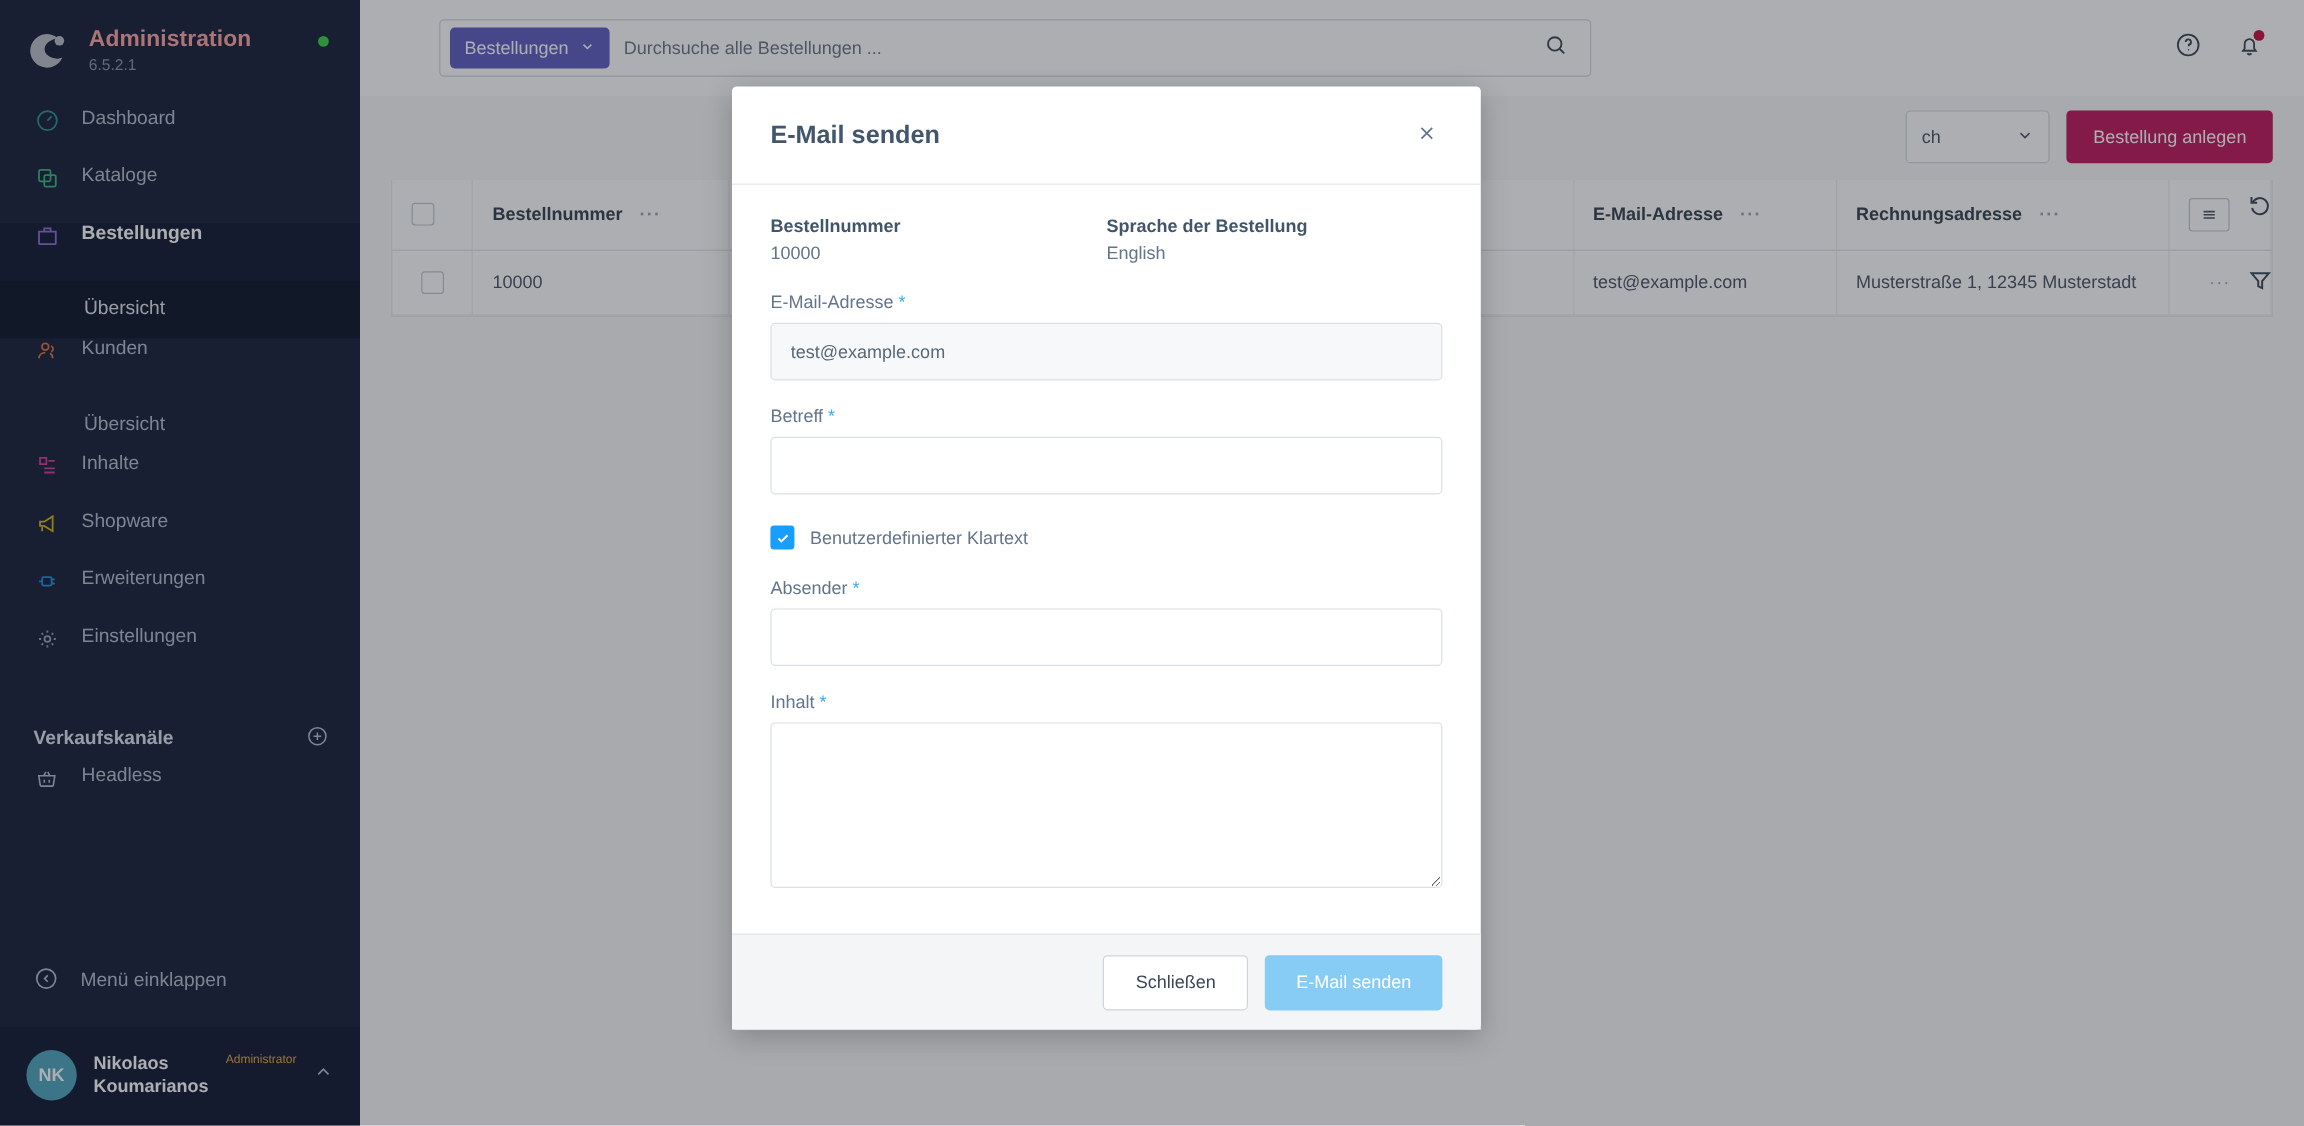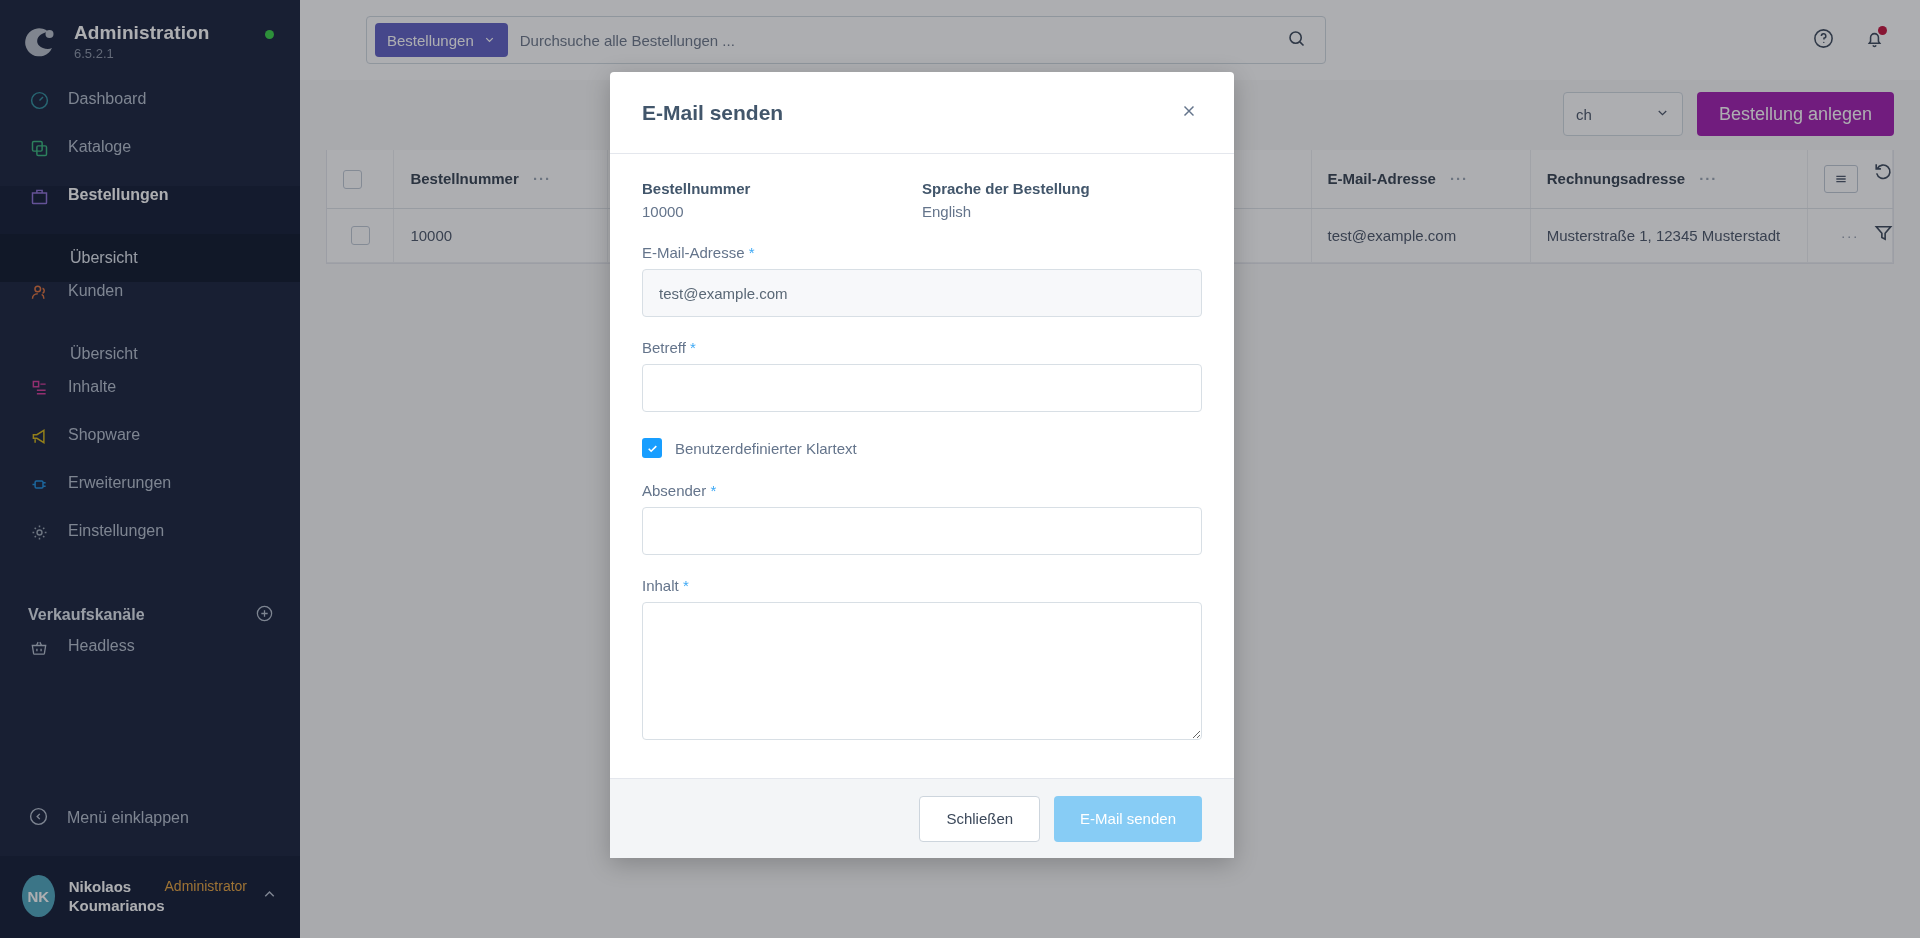--- a/index.html
+++ b/index.html
@@ -22,21 +22,21 @@
     display: flex; flex-direction: column;
     z-index: 5;
   }
   .sb-head {
     display: flex; align-items: center;
     padding: 22px 22px 6px 22px;
     gap: 14px; position: relative;
   }
   .sw-logo { width: 38px; height: 38px; flex: 0 0 38px; }
   .sb-titles { display: flex; flex-direction: column; line-height: 1.15; }
-  .sb-title { font-size: 19px; font-weight: bold; color: #ffffff; letter-spacing: .1px; }
+  .sb-title { font-size: 19px; font-weight: bold; color: #fca5a5; letter-spacing: .1px; }
   .sb-version { font-size: 13px; color: #8b94a6; margin-top: 3px; }
   .status-dot {
     position: absolute; right: 26px; top: 30px;
     width: 9px; height: 9px; border-radius: 50%;
     background: #37d046;
   }
   .sb-nav { margin-top: 22px; }
   .nav-item {
     display: flex; align-items: flex-start;
     height: 48px; padding-left: 28px; gap: 18px;
@@ -67,21 +67,21 @@
     background: #101a33; padding: 16px 22px 18px 22px;
     height: 82px;
   }
   .avatar {
     width: 42px; height: 42px; border-radius: 50%;
     background: #4ea6bd; color: #fff; font-size: 15px; font-weight: bold;
     display: flex; align-items: center; justify-content: center;
   }
   .user-meta { display: flex; line-height: 1.3; flex: 1; }
   .user-name { font-size: 15px; font-weight: bold; color: #ffffff; }
-  .user-role { font-size: 14px; color: #e8a33d; }
+  .user-role { font-size: 10px; color: #e8a33d; }
   .chev-up { color: #b6bfce; }
 
   
   .main {
     position: absolute; left: 300px; top: 0;
     width: 1620px; height: 938px;
     background: #f9f9f9;
   }
   .topbar {
     height: 80px; display: flex; align-items: center;
@@ -112,22 +112,22 @@
     display: flex; align-items: center; padding: 12px 26px 14px 26px;
     gap: 14px; background: #f9f9f9;
   }
   .ch-spacer { flex: 1; }
   .lang-select {
     width: 120px; height: 44px; border: 1px solid #d1d9e0; border-radius: 4px;
     background: #fff; display: flex; align-items: center; justify-content: space-between;
     padding: 0 12px; font-size: 15px; color: #4a5568; cursor: pointer; overflow: hidden;
   }
   .primary-btn {
-    height: 44px; background: #a21caf; color: #fff; border: none; border-radius: 4px;
-    padding: 0 22px; font-size: 18px; cursor: pointer;
+    height: 44px; background: #be185d; color: #fff; border: none; border-radius: 4px;
+    padding: 0 22px; font-size: 15px; cursor: pointer;
     font-family: "Liberation Sans", sans-serif;
   }
 
   .grid-wrap { margin: 0 26px; background: #fff; border: 1px solid #e4e7ed; border-top: none; }
   table.datagrid { border-collapse: collapse; width: 100%; table-layout: fixed; }
   table.datagrid th {
     height: 58px; text-align: left; font-size: 15px; color: #354150;
     border-bottom: 1px solid #dfe3e8; border-right: 1px solid #eceef1;
     padding: 0 16px; font-weight: bold; background: #fff;
     white-space: nowrap; overflow: hidden;

